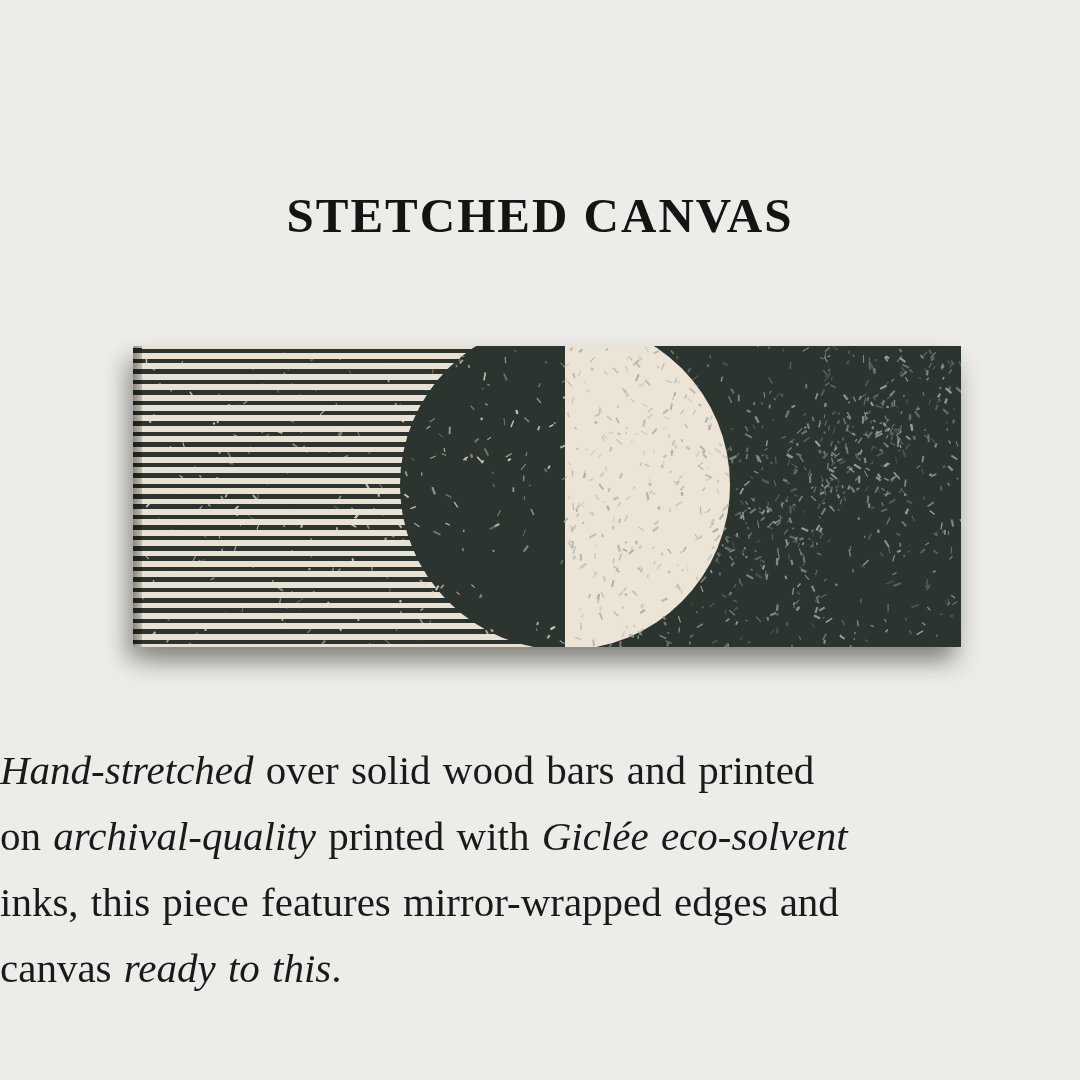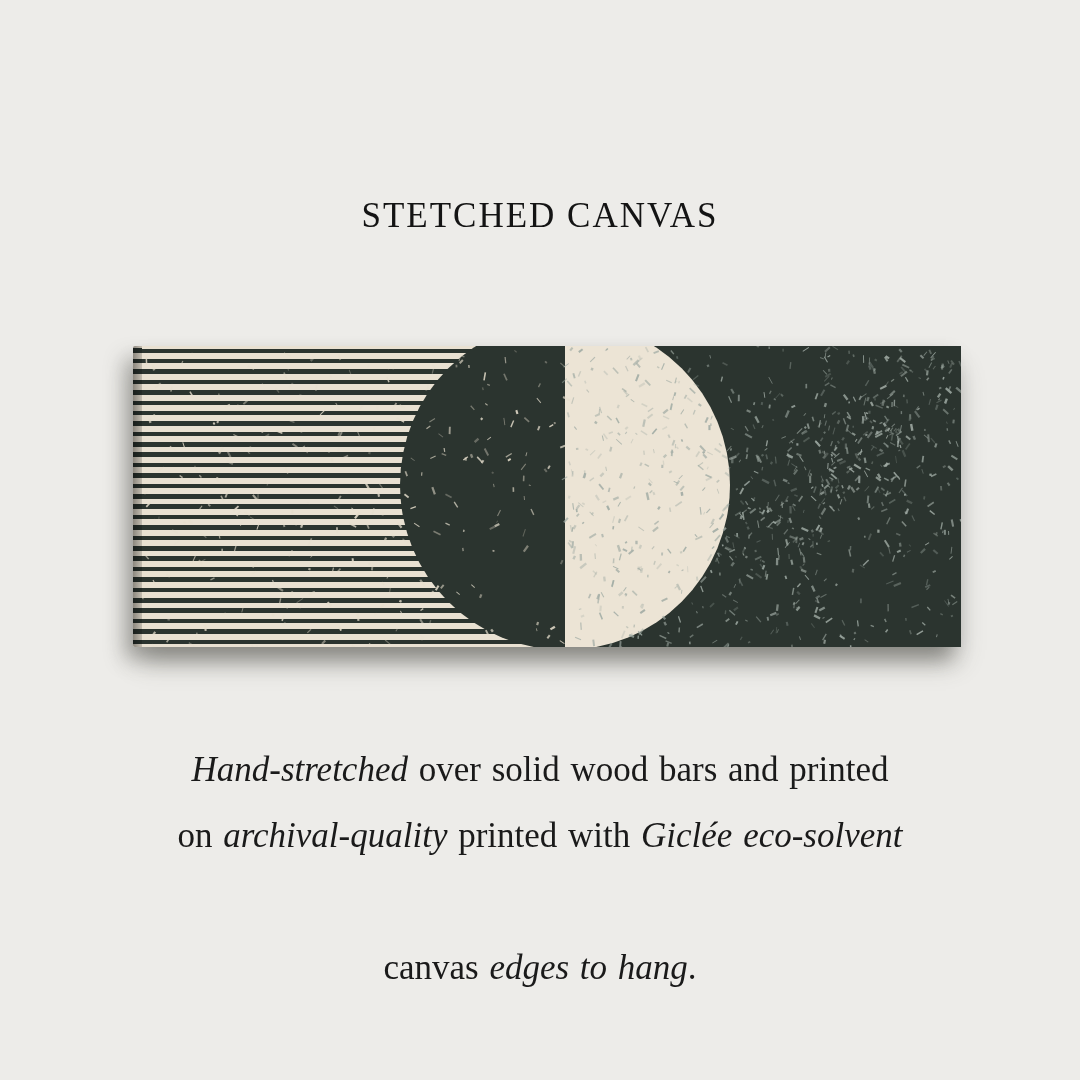--- a/index.html
+++ b/index.html
@@ -4,21 +4,21 @@
 <style>
   html,body{margin:0;padding:0;}
   body{
     width:1080px;height:1080px;position:relative;overflow:hidden;
     background:var(--page-bg,#EDECE9);
     font-family:"Liberation Serif", serif;
   }
   .page-title{
     position:absolute;left:0;top:190px;width:1080px;
     text-align:center;
-    font-size:35px;font-weight:normal;letter-spacing:2px;
+    font-size:49px;font-weight:bold;letter-spacing:2px;
     color:#141414;line-height:52px;
     margin:0;
   }
   
   .art{
     position:absolute;left:133px;top:346px;width:828px;height:301px;
     display:flex;border-radius:2px;
     box-shadow:-9px 12px 20px rgba(70,70,64,0.35), 0 18px 26px -6px rgba(70,70,64,0.45);
   }
   .art-edge{
@@ -58,22 +58,21 @@
   }
   .circle-half-cream{
     position:absolute;left:423px;top:-26px;width:165px;height:330px;
     background:var(--circle-cream,#ECE4D5);
     border-radius:0 165px 165px 0;
   }
   .grunge{position:absolute;left:0;top:0;width:100%;height:100%;pointer-events:none;}
   
   .description{
     position:absolute;left:0;top:737px;width:1080px;
-    text-align:center;
-    font-size:35px;line-height:66px;color:#1a1a1a;
+    font-size:41px;line-height:66px;color:#1a1a1a;
     word-spacing:2px;
   }
   .description em{font-style:italic;}
 </style>
 </head>
 <body style="--page-bg: #EDECE9; --cream: #E9E1D2; --dark: #2B342F; --circle-cream: #ECE4D5;">
 
 <h1 class="page-title">STETCHED CANVAS</h1>
 
 <div class="art">
@@ -1291,13 +1290,13 @@
         <rect x="716.0" y="130.6" width="1.7" height="5.0" fill="#9FAAA3" opacity="0.56" transform="rotate(44 716.0 130.6)"></rect>
         <rect x="740.7" y="148.3" width="1.4" height="4.3" fill="#9FAAA3" opacity="0.31" transform="rotate(-61 740.7 148.3)"></rect>
         <rect x="735.5" y="140.2" width="1.9" height="6.8" fill="#9FAAA3" opacity="0.58" transform="rotate(28 735.5 140.2)"></rect>
         <rect x="687.3" y="160.8" width="1.5" height="6.8" fill="#9FAAA3" opacity="0.76" transform="rotate(-43 687.3 160.8)"></rect>
         <rect x="704.6" y="83.8" width="0.8" height="6.4" fill="#9FAAA3" opacity="0.61" transform="rotate(-48 704.6 83.8)"></rect>
         <rect x="692.7" y="115.5" width="1.0" height="5.0" fill="#9FAAA3" opacity="0.51" transform="rotate(47 692.7 115.5)"></rect>
       </svg>
   </div>
 </div>
 
-<div class="description"><em>Hand-stretched</em><span> over solid wood bars and printed</span><br><span>on </span><em>archival-quality</em><span> printed with </span><em>Giclée eco-solvent</em><br><br><span>canvas </span><em>edges to hang</em><span>.</span></div>
+<div class="description"><em>Hand-stretched</em><span> over solid wood bars and printed</span><br><span>on </span><em>archival-quality</em><span> printed with </span><em>Giclée eco-solvent</em><br><span>inks, this piece features mirror-wrapped edges and</span><br><span>canvas </span><em>ready to this</em><span>.</span></div>
 
 </body></html>

